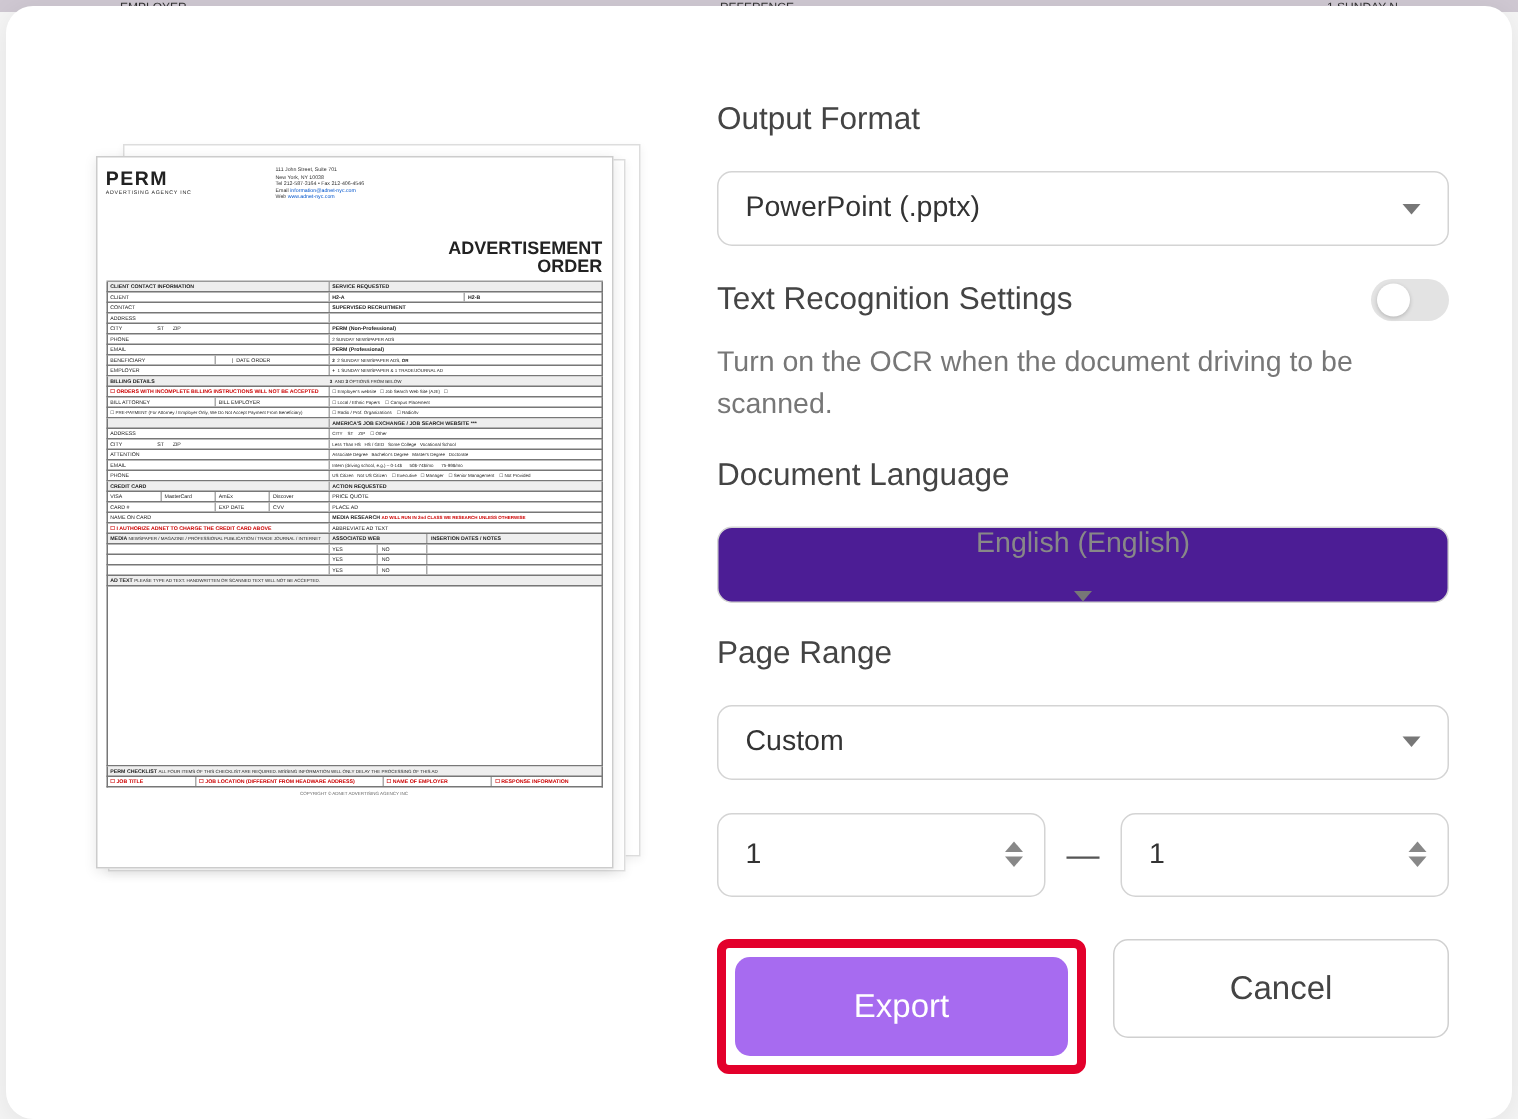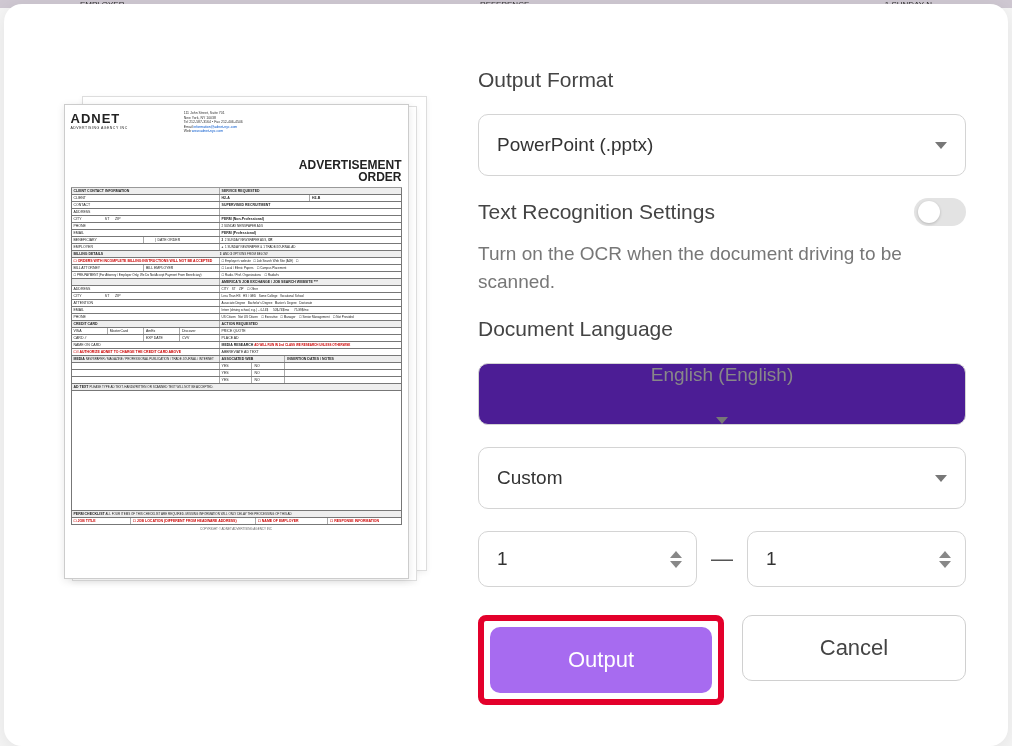--- a/index.html
+++ b/index.html
@@ -182,21 +182,21 @@
 
 <div class="modal">
 
   <div class="preview-wrap">
     <div class="page-stack">
       <div class="page-shadow s1"></div>
       <div class="page-shadow s2"></div>
       <div class="page-main">
         <div class="pg-header">
           <div class="pg-logo">
-            <div class="pg-logo-big">ADNET</div>
+            <div class="pg-logo-big">PERM</div>
             <div class="pg-logo-sub">ADVERTISING AGENCY INC</div>
           </div>
           <div class="pg-addr">
             <div>111 John Street, Suite 701</div>
             <div>New York, NY 10038</div>
             <div>Tel 212-587-3164 • Fax 212-406-4546</div>
             <div>Email <span class="link">information@adnet-nyc.com</span></div>
             <div>Web <span class="link">www.adnet-nyc.com</span></div>
           </div>
           <div class="pg-title">
@@ -360,20 +360,21 @@
       </div>
     </div>
     <div class="ocr-desc">Turn on the OCR when the document driving to be scanned.</div>
 
     <div class="section-label">Document Language</div>
     <div class="select-box disabled">
       <span>English (English)</span>
       <span class="chev"></span>
     </div>
 
+    <div class="section-label">Page Range</div>
     <div class="select-box">
       <span>Custom</span>
       <span class="chev"></span>
     </div>
 
     <div class="range-row">
       <div class="num-input">
         <span>1</span>
         <div class="stepper">
           <div class="step-up"></div>
@@ -386,21 +387,21 @@
         <div class="stepper">
           <div class="step-up"></div>
           <div class="step-down"></div>
         </div>
       </div>
     </div>
 
     <div class="buttons-row">
       <div class="export-highlight">
         <div class="btn btn-export">
-          <span>Output</span>
+          <span>Export</span>
         </div>
       </div>
       <div class="btn btn-cancel">
         <span>Cancel</span>
       </div>
     </div>
 
   </div>
 </div>
 

